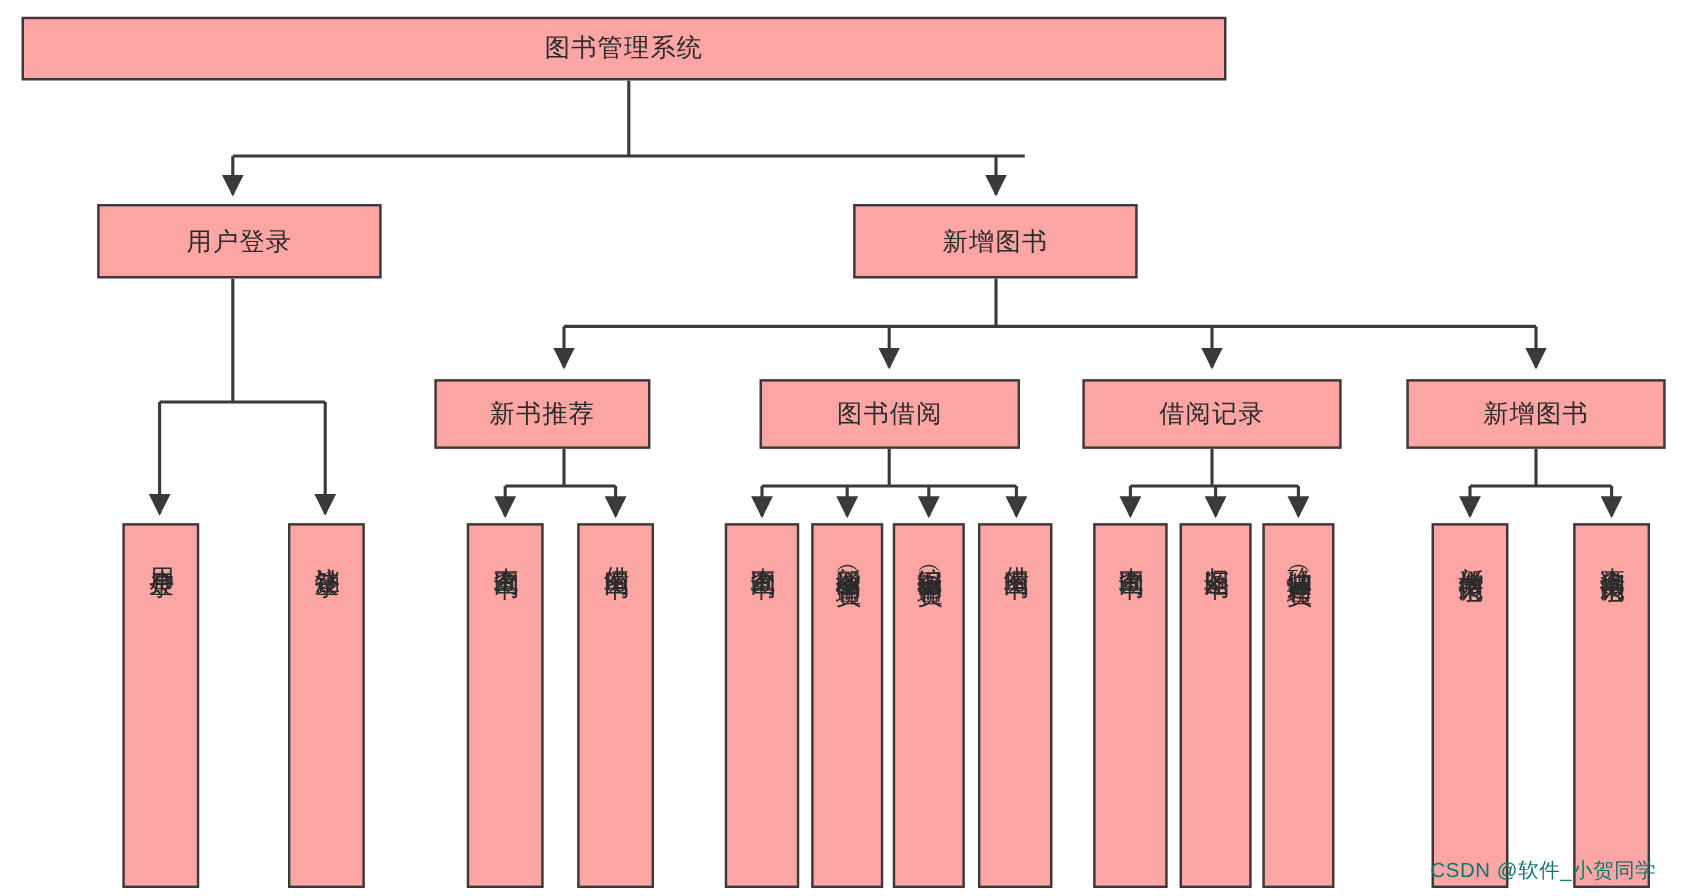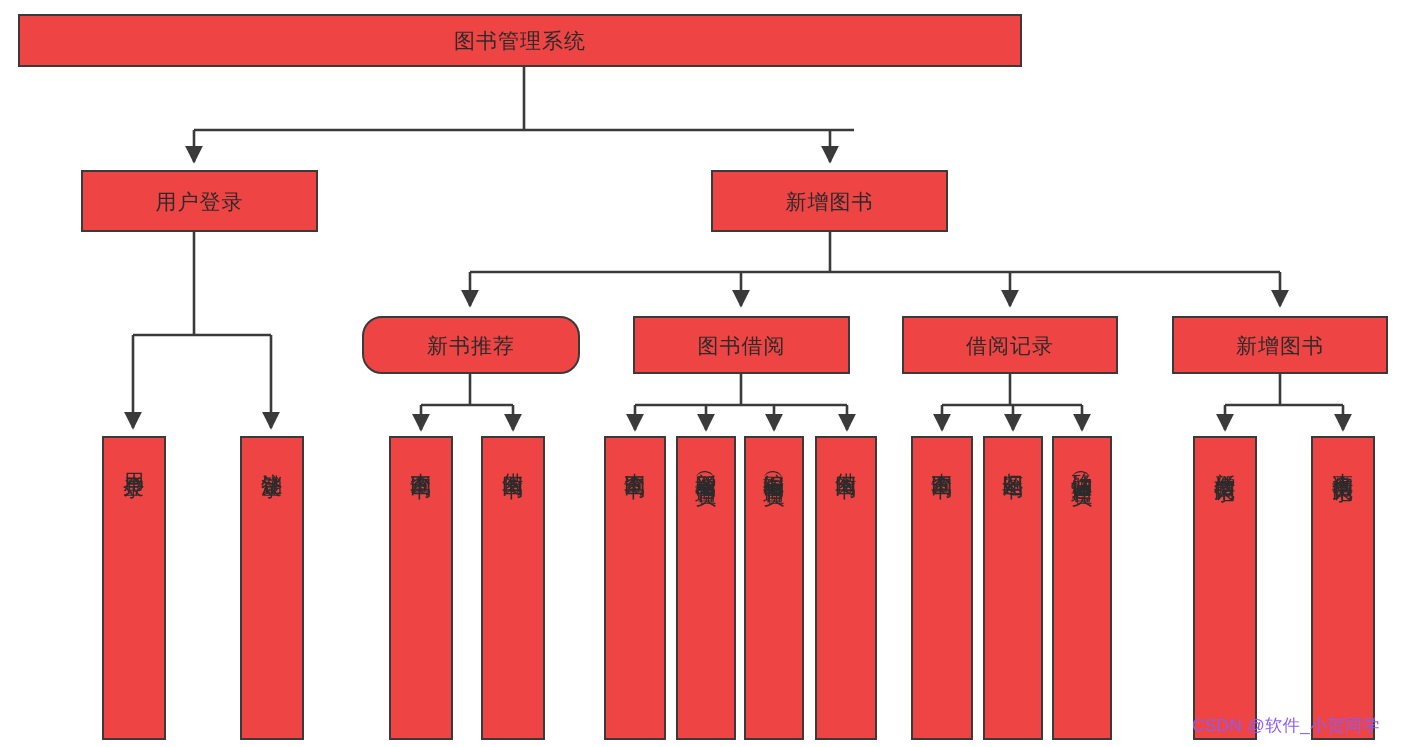--- a/index.html
+++ b/index.html
@@ -8,21 +8,21 @@
     background:#ffffff;
     font-family:"Liberation Sans","DejaVu Sans",sans-serif;
     overflow:hidden;
   }
   #diagram{position:relative;width:1405px;height:747px;}
   #wires{position:absolute;left:0;top:0;width:1405px;height:747px;}
 
   .node{
     position:absolute;
     box-sizing:border-box;
-    background:#ef4444;
+    background:#fca5a5;
     border:2px solid #3a3a3a;
     display:flex;
     align-items:center;
     justify-content:center;
     color:#2b2b2b;
   }
   .node.h{
     font-size:21px;
     letter-spacing:1px;
   }
@@ -38,21 +38,21 @@
     font-size:21px;
     line-height:1.32;
     letter-spacing:2px;
     white-space:nowrap;
   }
 
   #watermark{
     position:absolute;
     left:1192px;top:714px;
     font-size:17px;
-    color:#8b5cf6;
+    color:#0f766e;
     white-space:nowrap;
     letter-spacing:.5px;
   }
 </style>
 </head>
 <body>
 
 <div id="diagram">
 
   <svg id="wires" viewBox="0 0 1405 747">
@@ -109,21 +109,21 @@
     <span class="lbl">图书管理系统</span>
   </div>
 
   <div class="node h" style="left:81px;top:170px;width:237px;height:62px;">
     <span class="lbl">用户登录</span>
   </div>
   <div class="node h" style="left:711px;top:170px;width:237px;height:62px;">
     <span class="lbl">新增图书</span>
   </div>
 
-  <div class="node h" style="left:362px;top:316px;width:218px;height:58px;border-radius:20px;">
+  <div class="node h" style="left:362px;top:316px;width:180px;height:58px;">
     <span class="lbl">新书推荐</span>
   </div>
   <div class="node h" style="left:633px;top:316px;width:217px;height:58px;">
     <span class="lbl">图书借阅</span>
   </div>
   <div class="node h" style="left:902px;top:316px;width:216px;height:58px;">
     <span class="lbl">借阅记录</span>
   </div>
   <div class="node h" style="left:1172px;top:316px;width:216px;height:58px;">
     <span class="lbl">新增图书</span>

